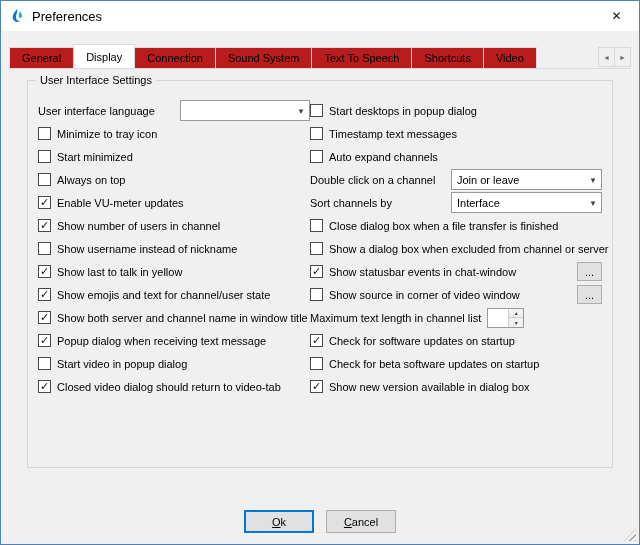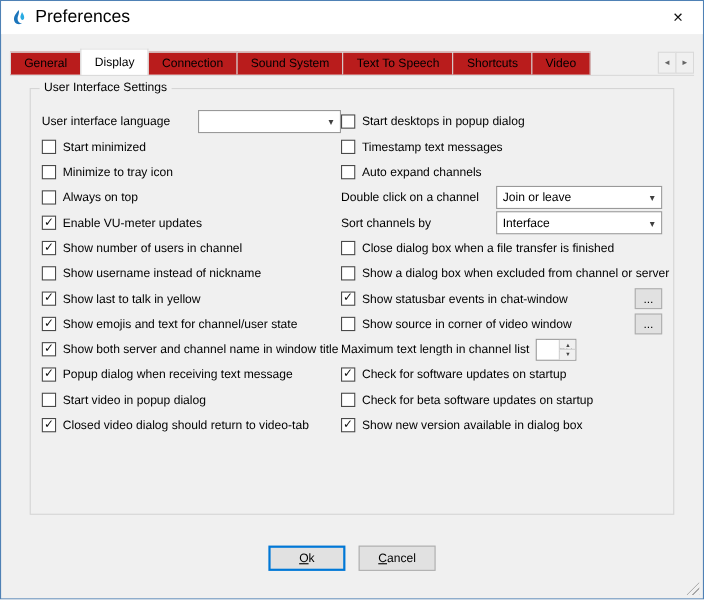--- a/index.html
+++ b/index.html
@@ -12,21 +12,21 @@
   .dialog {
     width:640px; height:545px;
     border:1px solid #4f81b5;
     background:#f0f0f0;
     display:flex; flex-direction:column;
     position:relative; overflow:hidden;
   }
   
   .titlebar { height:30px; background:#fff; display:flex; align-items:center; padding-left:8px; flex:none; }
   .app-icon { width:16px; height:16px; margin-right:7px; display:flex; flex:none; }
-  .title { font-size:16px; }
+  .title { font-size:13px; }
   .close-btn { margin-left:auto; width:45px; height:30px; display:flex; align-items:center; justify-content:center; font-size:12px; color:#111; }
   
   .tabstrip { margin:13px 8px 0 8px; display:flex; align-items:flex-end; position:relative; flex:none; border-bottom:1px solid #d9d9d9; overflow:hidden; }
   .tab { flex:none; padding:4px 12px; background:#b91c1c; border:1px solid #d9d9d9; border-bottom:none; margin-left:-1px; white-space:nowrap; }
   .tab:first-child { margin-left:0; }
   .tab.active { background:#fff; padding-top:6px; padding-bottom:5px; margin-bottom:-1px; border-bottom:1px solid #fff; z-index:2; position:relative; }
   .tab-scroll { position:absolute; right:0; bottom:1px; display:flex; z-index:3; }
   .tsb { width:17px; height:20px; background:#f0f0f0; border:1px solid #d9d9d9; display:flex; align-items:center; justify-content:center; font-size:7px; color:#666; margin-left:-1px; }
   
   .pane { flex:1; padding:11px 26px 0; }
@@ -44,21 +44,21 @@
   .combo-right { width:151px; margin-left:auto; }
   .cval { flex:1; overflow:hidden; }
   .carr { width:16px; text-align:center; color:#404040; font-size:9px; flex:none; }
   .dots-btn { margin-left:auto; width:25px; height:19px; border:1px solid #adadad; background:#e1e1e1; display:flex; align-items:center; justify-content:center; flex:none; }
   .spin { margin-left:6px; height:20px; border:1px solid #999; background:#fff; display:flex; flex:none; }
   .spin-val { width:20px; padding-left:20px; display:flex; align-items:center; }
   .spin-btns { width:15px; display:flex; flex-direction:column; border-left:1px solid #ccc; }
   .spin-btns .sb { flex:1; display:flex; align-items:center; justify-content:center; font-size:6px; color:#444; background:#f0f0f0; }
   .spin-btns .sb + .sb { border-top:1px solid #ccc; }
   
-  .footer { margin-top:auto; display:flex; justify-content:center; gap:12px; padding-bottom:25px; flex:none; }
+  .footer { margin-top:auto; display:flex; justify-content:center; gap:12px; padding-bottom:11px; flex:none; }
   .btn { width:70px; height:23px; background:#e1e1e1; border:1px solid #adadad; display:flex; align-items:center; justify-content:center; }
   .btn-default { border:2px solid #0078d7; }
   .u { text-decoration:underline; }
   .grip { position:absolute; right:3px; bottom:3px; width:12px; height:12px;
           clip-path:polygon(100% 0,100% 100%,0 100%);
           background:repeating-linear-gradient(-45deg,#a8a8a8 0 1px,transparent 1px 4px); }
 </style>
 </head>
 <body>
 
@@ -106,27 +106,27 @@
             <div class="combo combo-lang">
               <span class="cval"></span>
               <span class="carr">▾</span>
             </div>
           </div>
 
           <div class="row">
             <span class="cb">
                 <span class="mk"></span>
               </span>
+            <span>Minimize to tray icon</span>
+          </div>
+          <div class="row">
+            <span class="cb">
+                <span class="mk"></span>
+              </span>
             <span>Start minimized</span>
-          </div>
-          <div class="row">
-            <span class="cb">
-                <span class="mk"></span>
-              </span>
-            <span>Minimize to tray icon</span>
           </div>
           <div class="row">
             <span class="cb">
                 <span class="mk"></span>
               </span>
             <span>Always on top</span>
           </div>
           <div class="row">
             <span class="cb">
                 <span class="mk">✓</span>

